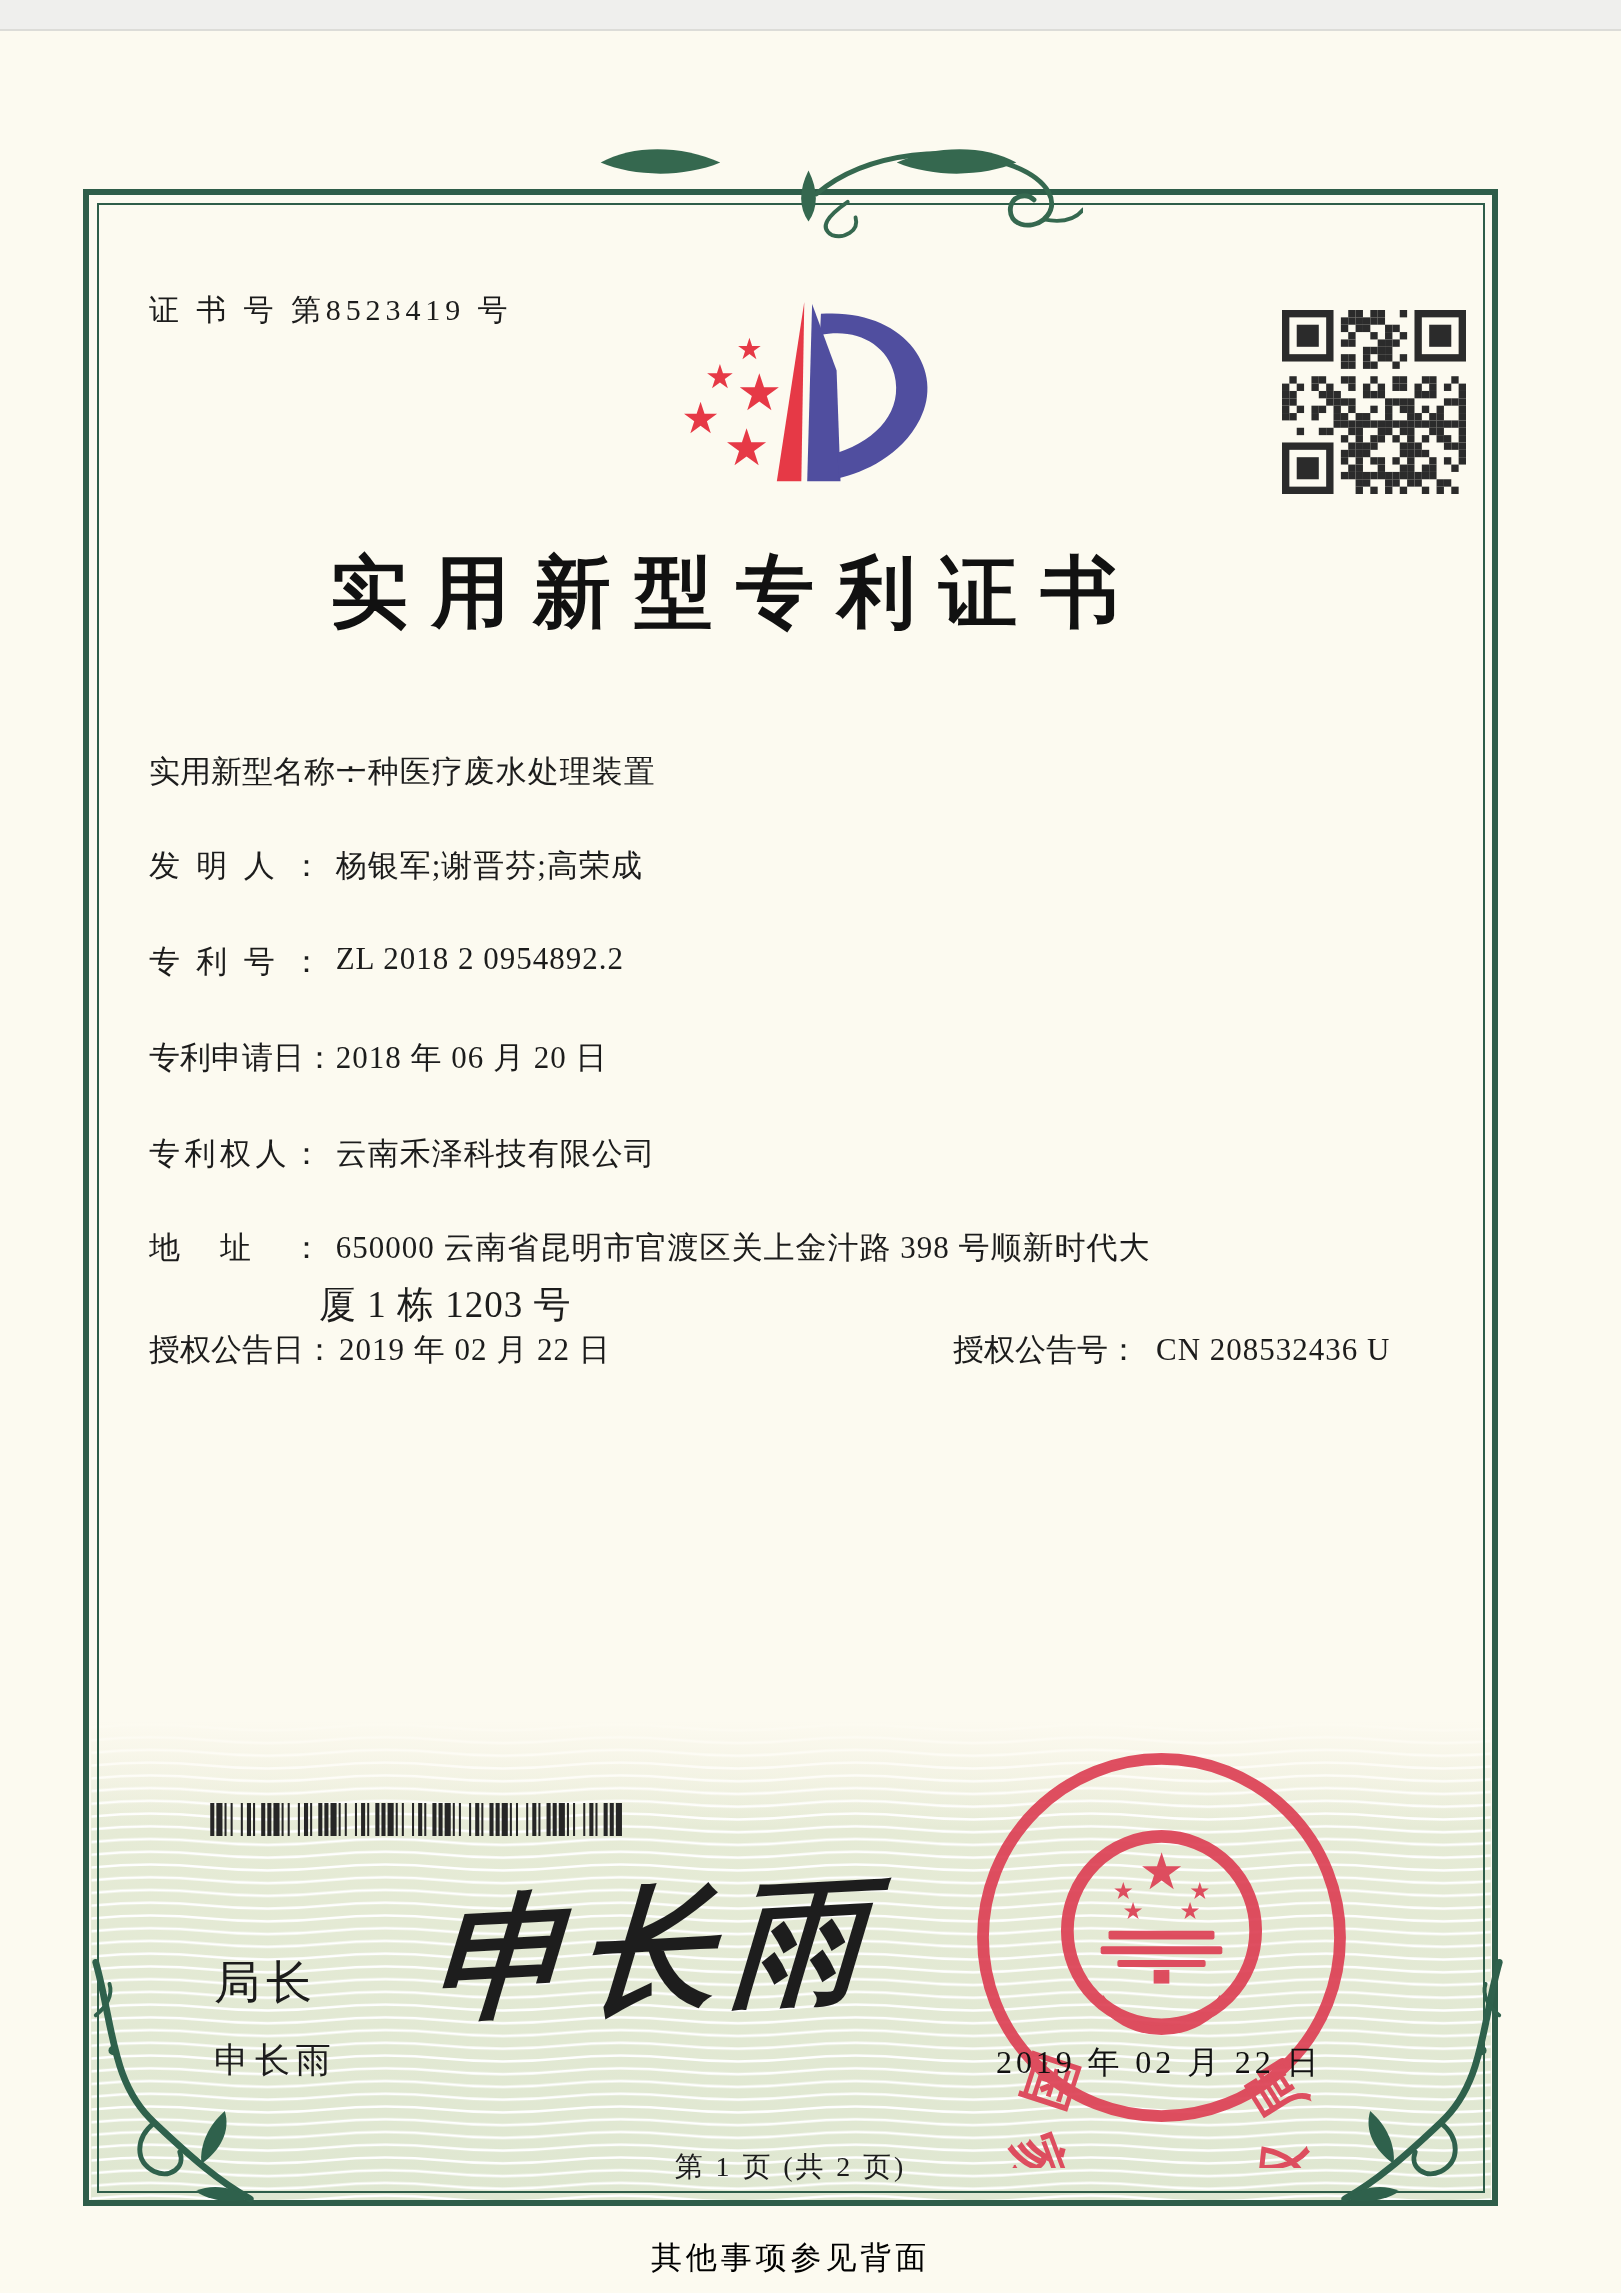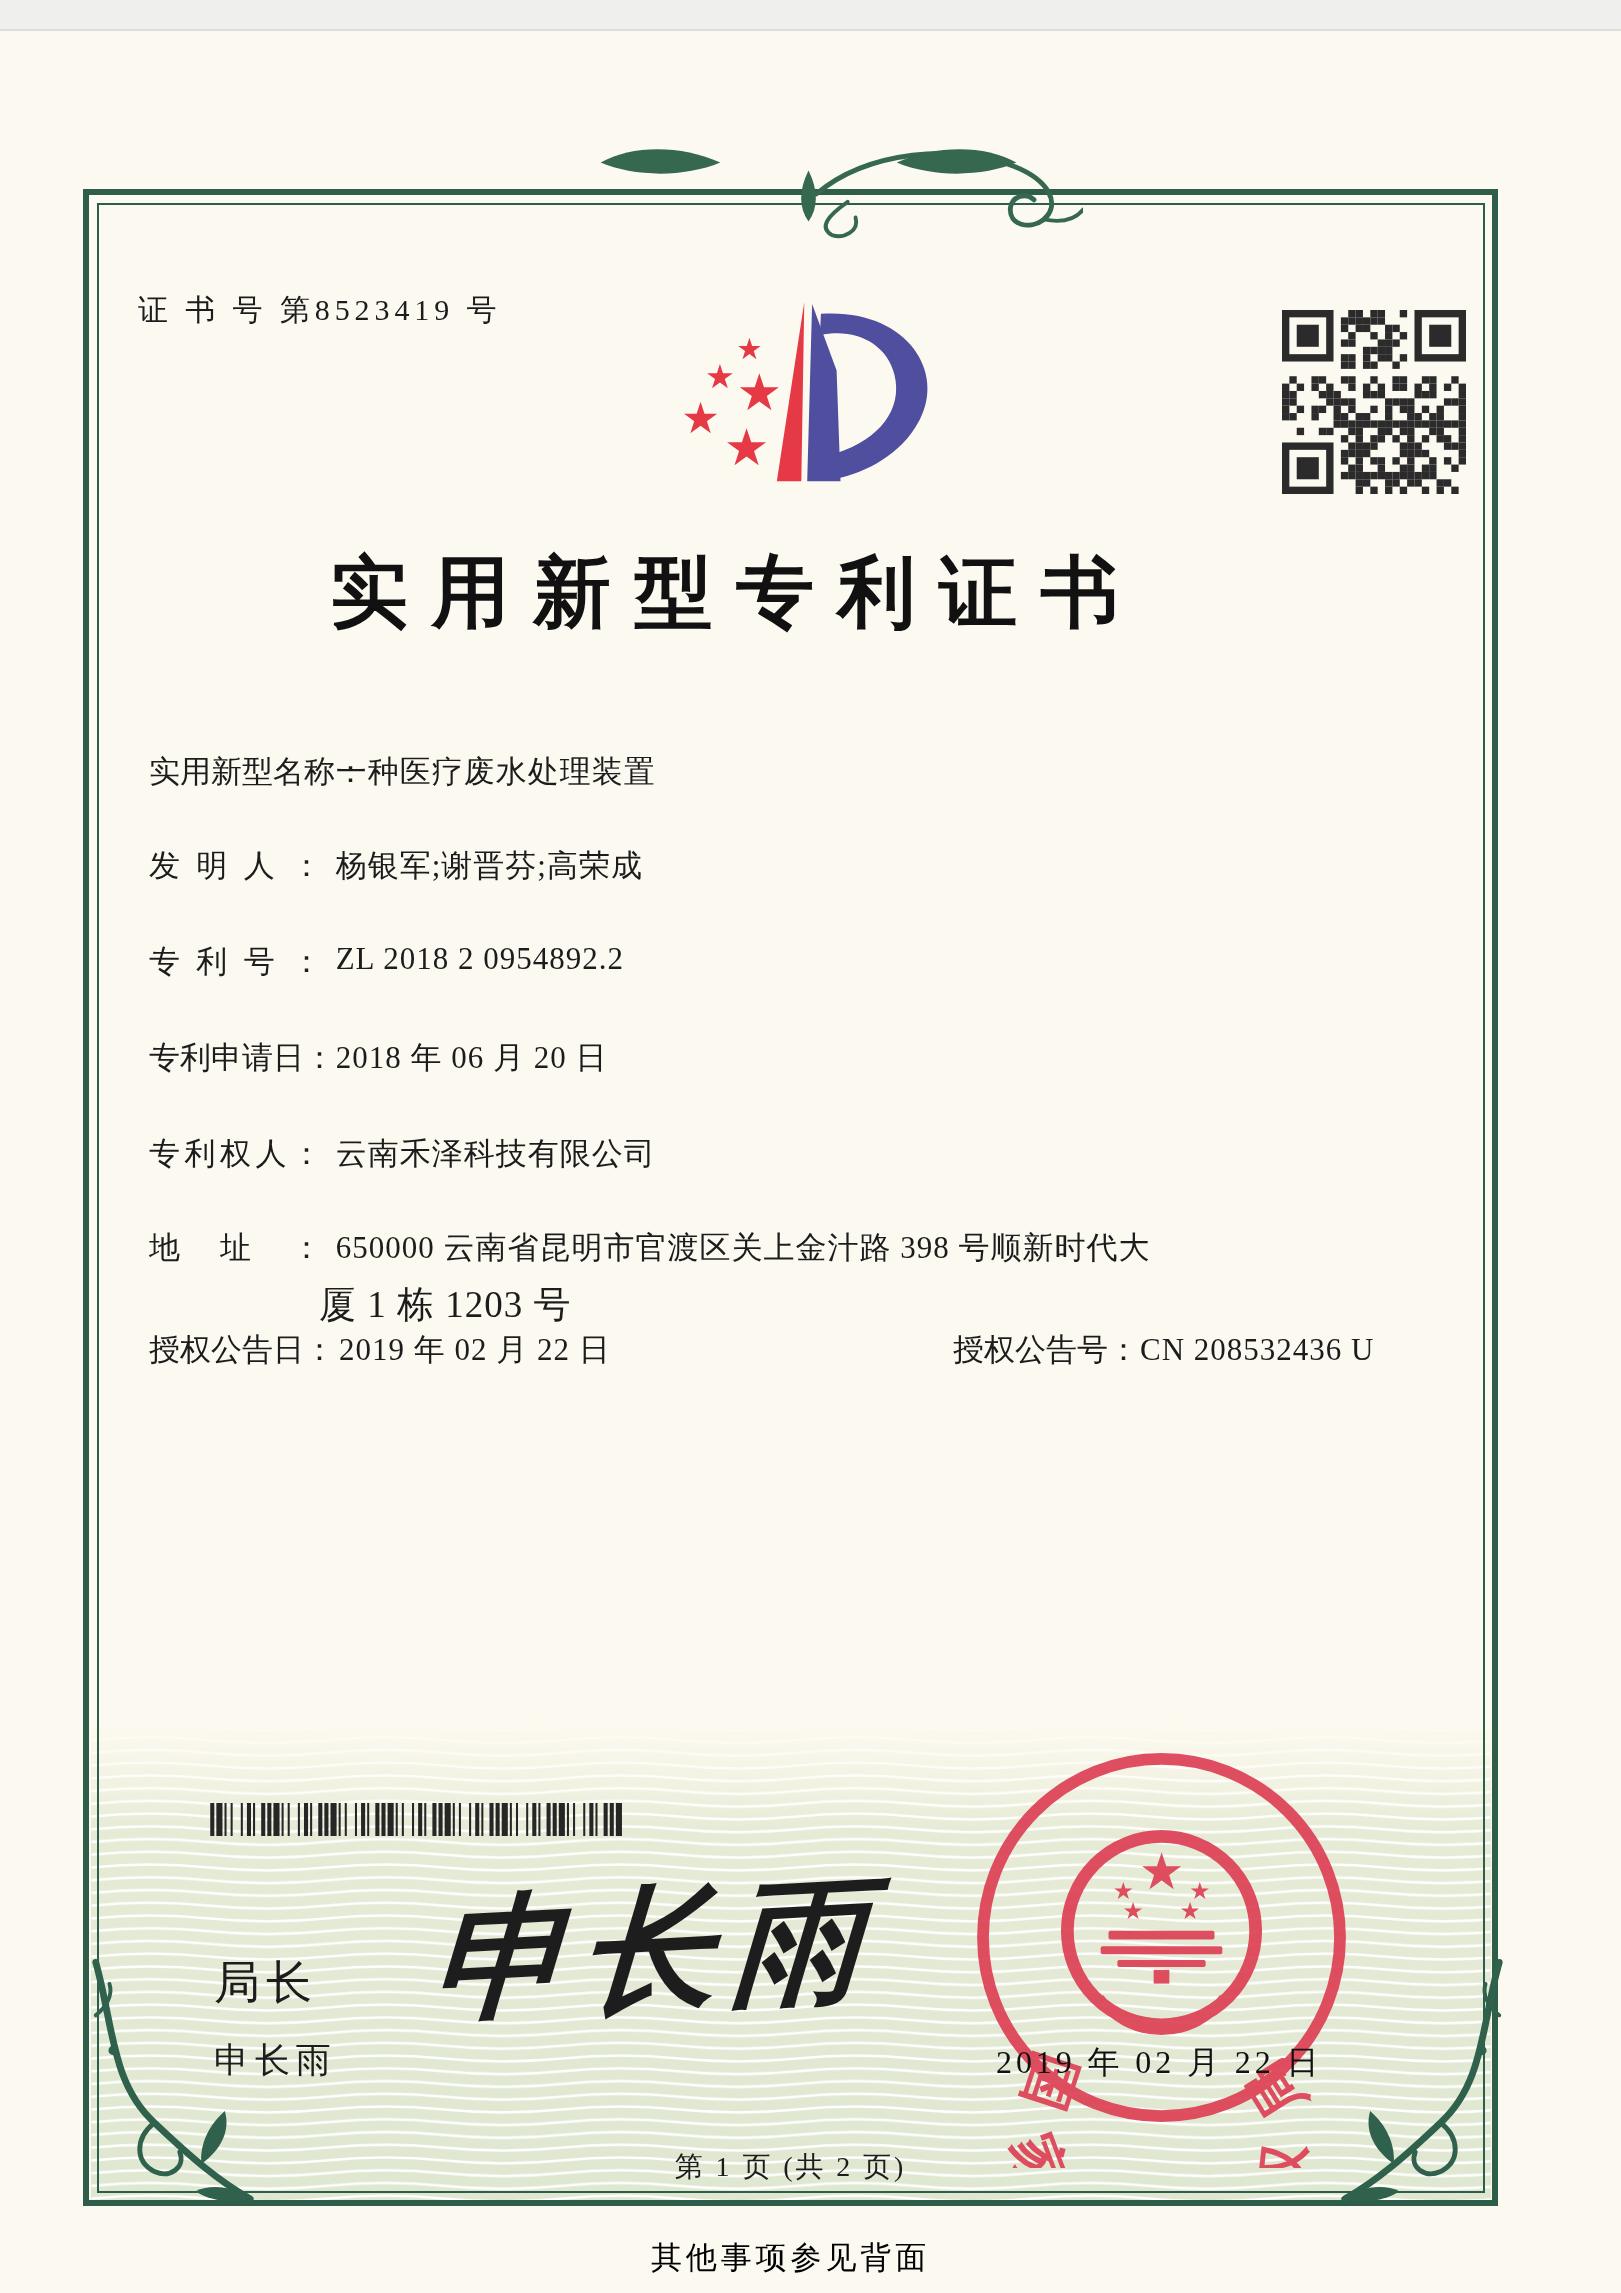--- a/index.html
+++ b/index.html
@@ -11,21 +11,21 @@
   }
   .scan-edge{position:absolute;left:0;top:0;width:100%;height:29px;background:#efefed;border-bottom:2px solid #dcdcd8;}
   
   .frame-outer{position:absolute;left:83px;top:189px;width:1415px;height:2017px;border:6.9px solid #2e5d49;box-sizing:border-box;}
   .frame-inner{position:absolute;left:97px;top:203px;width:1388px;height:1990px;border:2px solid #2e5d49;box-sizing:border-box;}
   
   .wave-zone{position:absolute;left:91px;top:1721px;width:1400px;height:484px;overflow:hidden;}
   .wave-zone .tint{position:absolute;inset:0;background:linear-gradient(#f0eedd 0%,#e6ebd6 22%,#dfe7d1 100%);}
   .wave-zone svg{position:absolute;inset:0;}
   .wave-fade{position:absolute;left:91px;top:1721px;width:1400px;height:108px;background:linear-gradient(#fcfaf0,rgba(252,250,240,0));}
-  .cert-no{position:absolute;left:138px;top:290px;font-size:30px;letter-spacing:4.9px;}
+  .cert-no{position:absolute;left:149px;top:290px;font-size:30px;letter-spacing:4.9px;}
   .logo{position:absolute;left:627px;top:253px;width:333px;height:245px;}
   .qr{position:absolute;left:1282px;top:310px;width:184px;height:184px;}
   .title{position:absolute;left:83px;top:541px;width:1306px;text-align:center;
          font-size:78px;font-weight:bold;letter-spacing:23.5px;color:#111;}
   .frow{position:absolute;left:149px;font-size:31px;white-space:nowrap;}
   .flabel{display:inline-block;width:173px;text-align:justify;text-align-last:justify;vertical-align:top;}
   .fvalue{margin-left:13.7px;letter-spacing:1px;}
   .addr2{position:absolute;left:319px;font-size:37px;letter-spacing:1px;}
   .grant2{position:absolute;left:804px;top:0;font-size:31px;white-space:nowrap;}
   .paras{position:absolute;left:149px;top:1407px;width:1329px;font-size:31px;line-height:57px;text-align:justify;}
@@ -378,21 +378,21 @@
     <span class="flabel">专利权人：</span><span class="fvalue">云南禾泽科技有限公司</span>
   </div>
   <div class="frow" style="top:1227px;">
     <span class="flabel">地址：</span><span class="fvalue">650000 云南省昆明市官渡区关上金汁路 398 号顺新时代大</span>
   </div>
   <div class="addr2" style="top:1280px;">厦 1 栋 1203 号</div>
 
   <div class="frow" style="top:1329px;width:1333px;">
     <span>授权公告日：</span><span class="fvalue" style="margin-left:3.9px;">2019 年 02 月 22 日</span>
     <span class="grant2">
-      <span>授权公告号：</span><span class="fvalue" style="margin-left:1px;">CN 208532436 U</span>
+      <span>授权公告号：</span><span class="fvalue" style="margin-left:17px;">CN 208532436 U</span>
     </span>
   </div>
 
 
   <div class="barcode"><svg id="bc-svg" width="416" height="33" viewBox="0 0 424 34">
         <rect x="0" y="0" width="4.2" height="34" fill="#262626"></rect>
         <rect x="6.300000000000001" y="0" width="6.300000000000001" height="34" fill="#262626"></rect>
         <rect x="14.700000000000001" y="0" width="2.1" height="34" fill="#262626"></rect>
         <rect x="21" y="0" width="2.1" height="34" fill="#262626"></rect>
         <rect x="31.5" y="0" width="2.1" height="34" fill="#262626"></rect>

